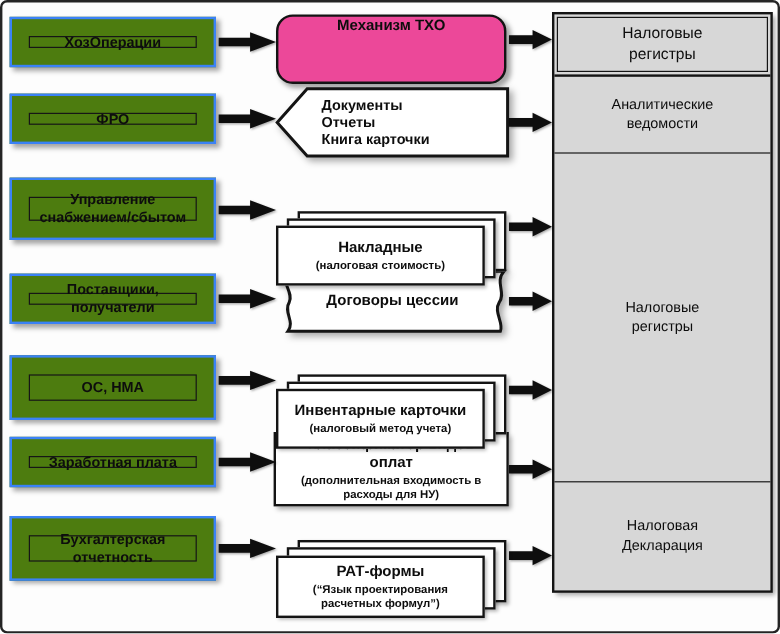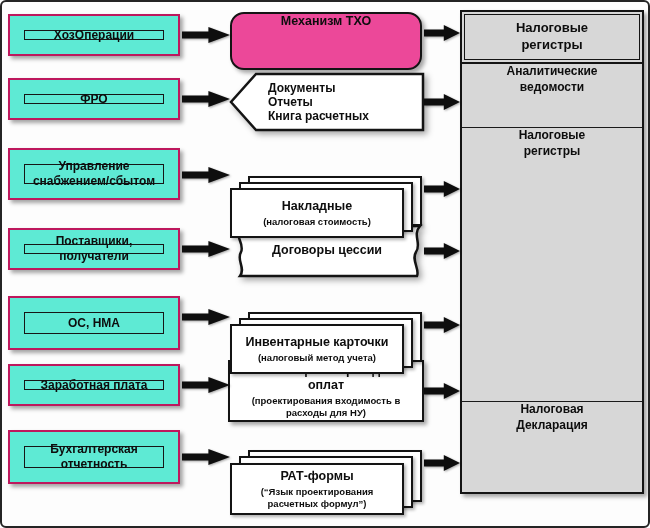--- a/index.html
+++ b/index.html
@@ -7,21 +7,21 @@
 
   .canvas{
     position:relative; width:650px; height:528px;
     background:#fdfdfd; border:2px solid #242424; border-radius:6px;
     overflow:hidden; color:#0d0d0d;
   }
 
   
   .lbox{
     position:absolute; left:6px; width:172px;
-    background:#5eead4; border:2px solid #be185d; padding:14px;
+    background:#4d7c0f; border:2px solid #3b82f6; padding:14px;
     box-shadow:3px 3px 4px rgba(0,0,0,.35);
   }
   .lbox-inner{
     width:100%; height:100%; border:1px solid #161616;
     display:flex; align-items:center; justify-content:center;
     text-align:center; font-weight:bold; font-size:12px; line-height:1.25;
     padding:2px 6px;
   }
 
   
@@ -82,23 +82,23 @@
     display:flex; flex-direction:column;
   }
   .rheader{
     position:relative; height:52px; border-bottom:2px solid #141414;
     display:flex; align-items:center; justify-content:center;
   }
   .rheader::after{ content:""; position:absolute; inset:2px; border:1px solid #141414; pointer-events:none; }
   .rheader .rtext{ font-size:13px; }
   .rtext{
     width:130px; margin:0 auto; text-align:center;
-    font-weight:bold; font-size:12px; line-height:1.3;
-  }
-  .rsec{ display:flex; justify-content:center; }
+    font-weight:normal; font-size:12px; line-height:1.3;
+  }
+  .rsec{ display:flex; align-items:center; justify-content:center; }
   .rsec1{ height:64px; border-bottom:1.5px solid #1a1a1a; }
   .rsec2{ height:274px; border-bottom:1.5px solid #1a1a1a; }
   .rsec3{ flex:1; }
 </style>
 </head>
 <body>
 
 <div class="canvas">
 
   <div class="lbox" style="top:12px;height:42px">
@@ -127,21 +127,21 @@
     <div class="shape-title">Механизм ТХО</div>
   </div>
 
   <div class="banner">
     <svg viewBox="0 0 198 60" preserveAspectRatio="none">
       <polygon class="banner-shape" points="28,2 195,2 195,58 28,58 3,30"></polygon>
     </svg>
     <div class="banner-text">
       <div>Документы</div>
       <div>Отчеты</div>
-      <div>Книга расчетных</div>
+      <div>Книга карточки</div>
     </div>
   </div>
 
   <div class="stack" style="left:228px;top:150px;height:64px">
     <div class="sheet back" style="height:50px"></div>
     <div class="sheet mid" style="height:50px"></div>
     <div class="sheet front" style="top:12px;height:50px">
       <div class="shape-title">Накладные</div>
       <div class="shape-sub">(налоговая стоимость)</div>
     </div>
@@ -158,21 +158,21 @@
     <div class="sheet back" style="height:50px"></div>
     <div class="sheet mid" style="height:50px"></div>
     <div class="sheet front" style="top:12px;height:50px">
       <div class="shape-title">Инвентарные карточки</div>
       <div class="shape-sub">(налоговый метод учета)</div>
     </div>
   </div>
 
   <div class="classifier">
     <div class="shape-title">Классификатор видов оплат</div>
-    <div class="shape-sub" style="width:172px">(проектирования входимость в расходы для НУ)</div>
+    <div class="shape-sub" style="width:172px">(дополнительная входимость в расходы для НУ)</div>
   </div>
 
   <div class="stack" style="left:228px;top:424px;height:66px">
     <div class="sheet back" style="height:52px"></div>
     <div class="sheet mid" style="height:52px"></div>
     <div class="sheet front" style="top:13px;height:52px">
       <div class="shape-title">РАТ-формы</div>
       <div class="shape-sub" style="width:160px">(“Язык проектирования расчетных формул”)</div>
     </div>
   </div>

